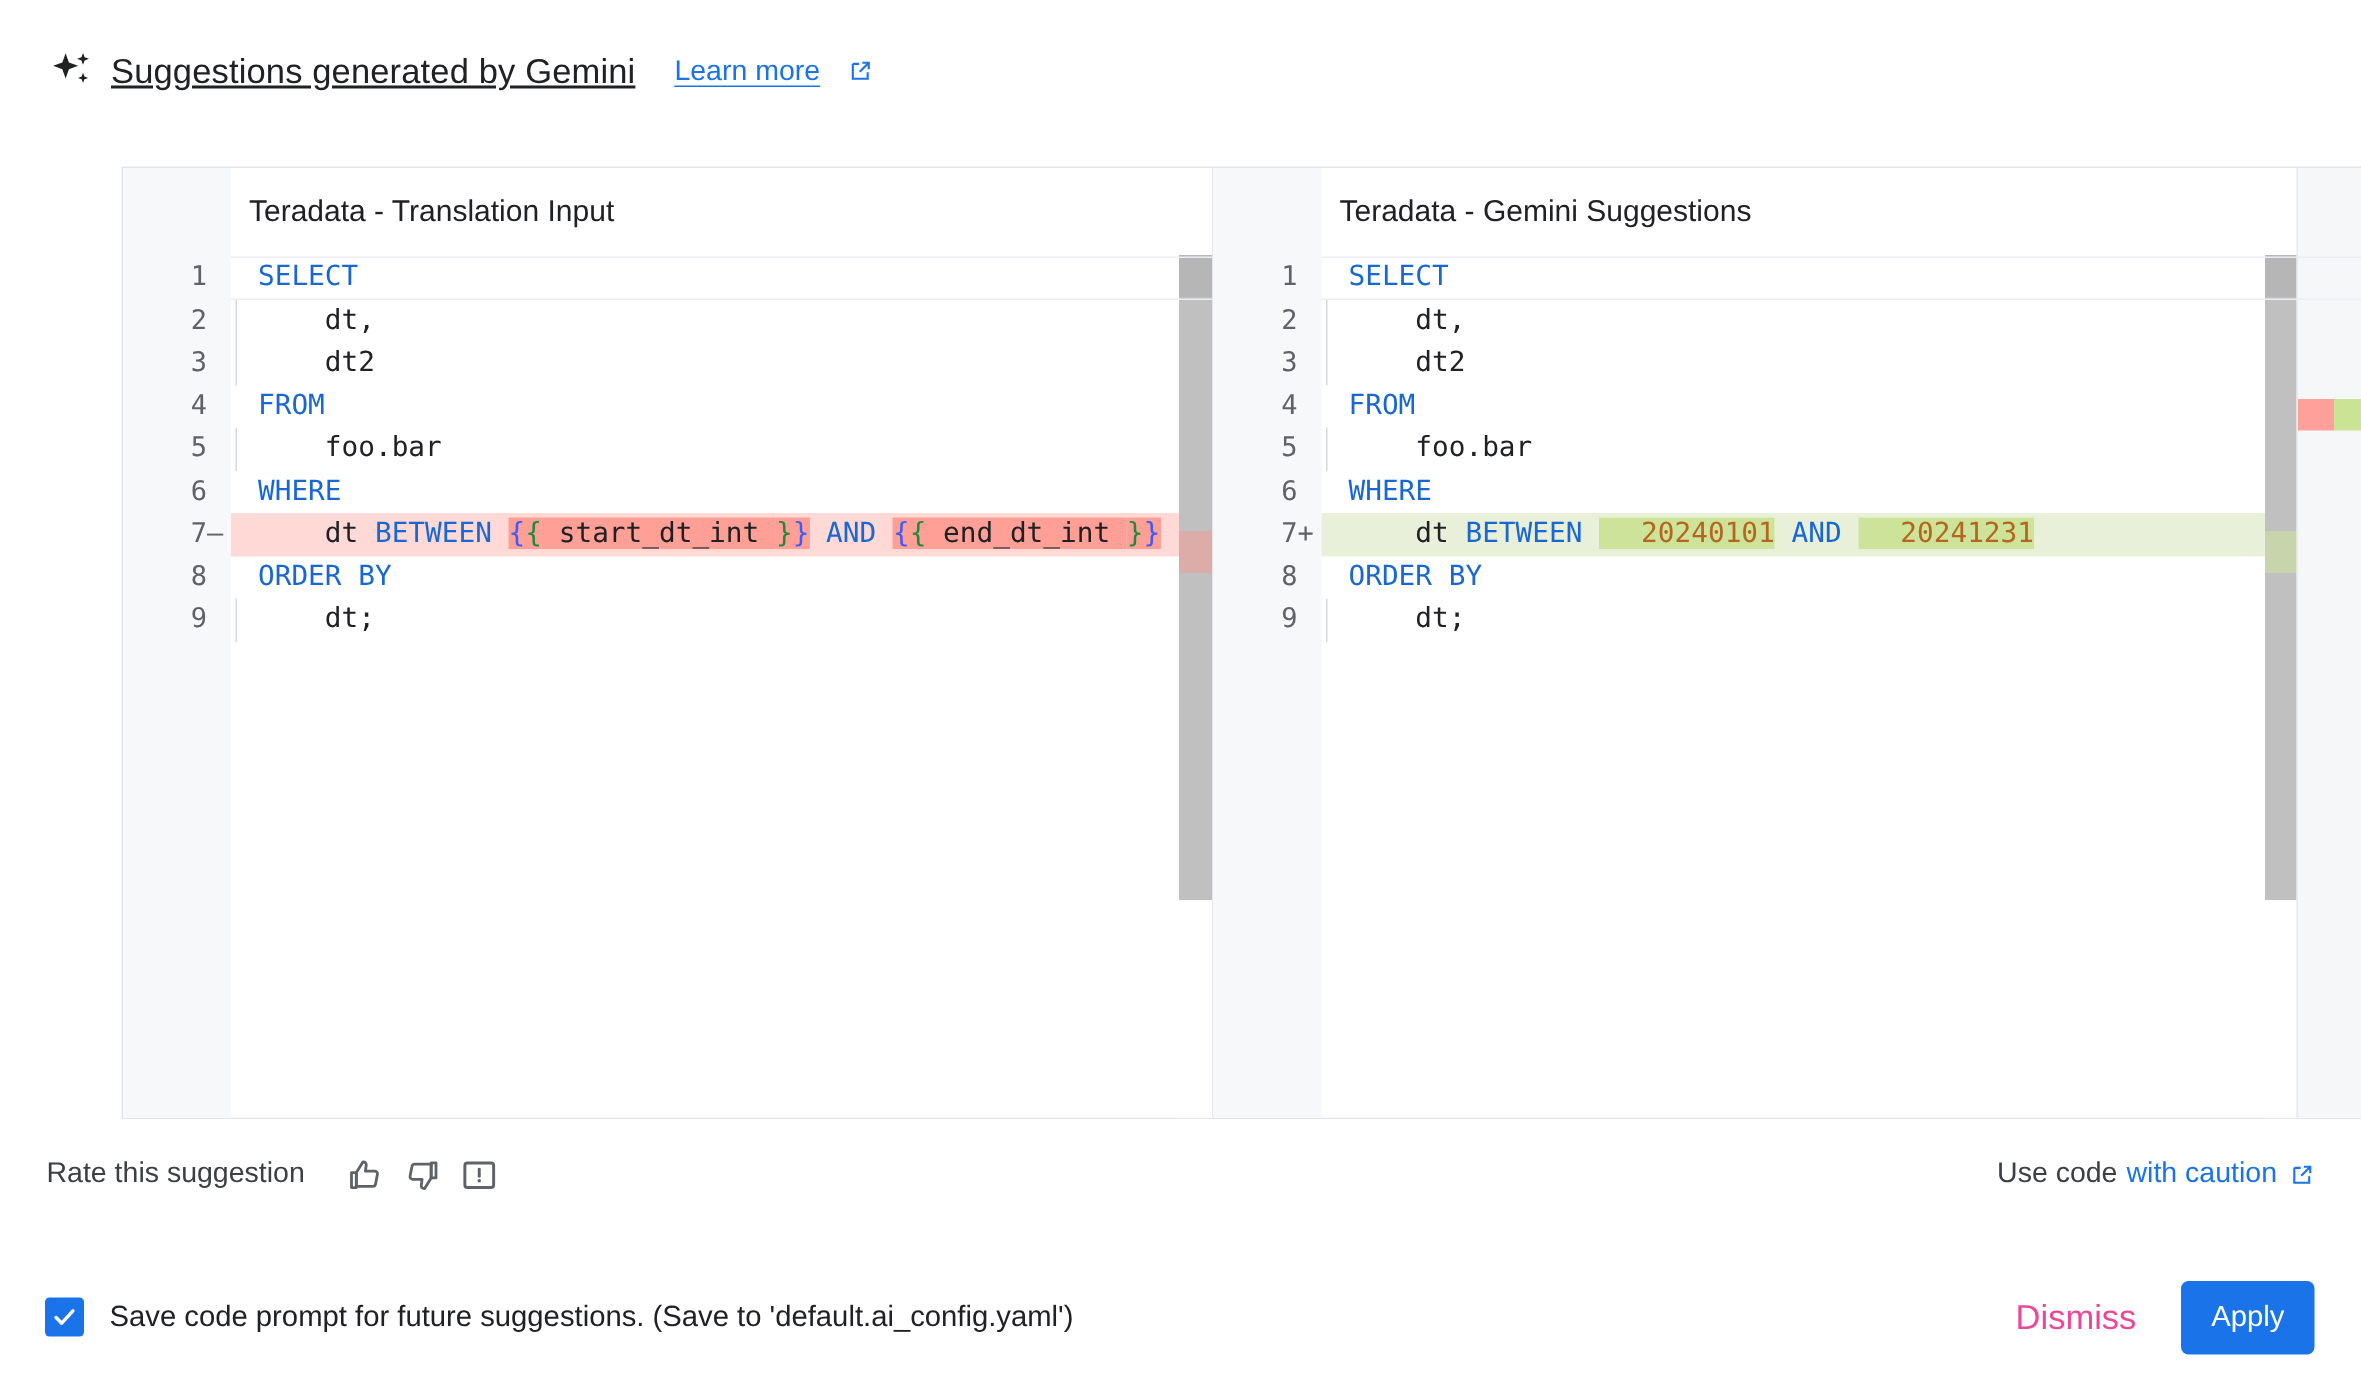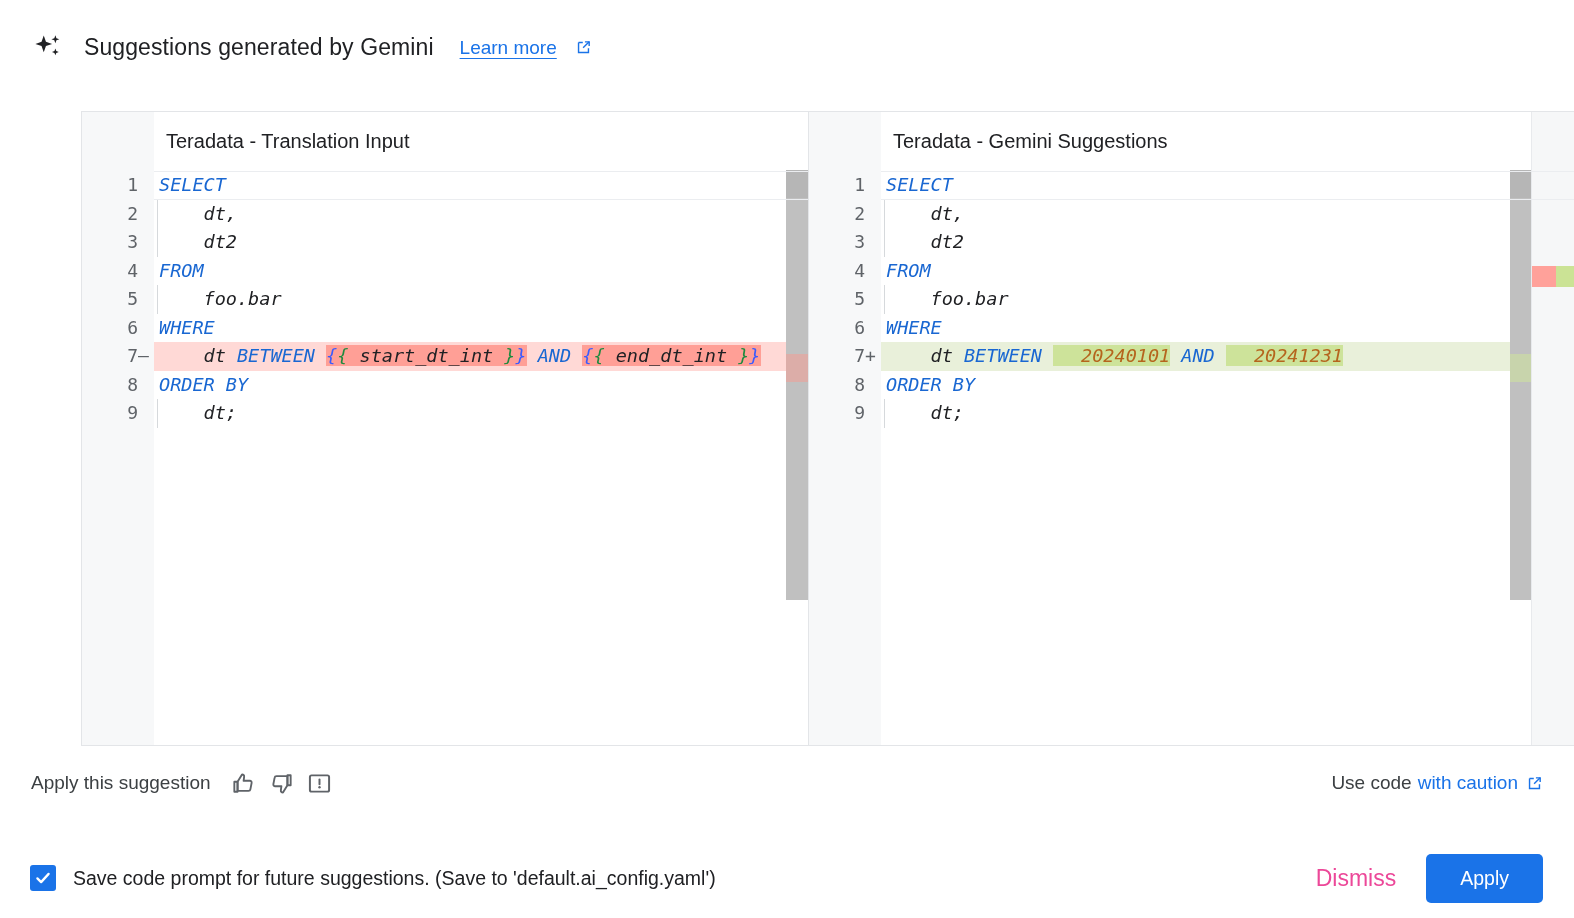--- a/index.html
+++ b/index.html
@@ -13,24 +13,25 @@
   }
   
   #header{
     position:absolute;left:0;top:0;width:1574px;height:95px;
     display:flex;align-items:center;
   }
   #sparkle-icon{
     margin-left:31px;width:34px;height:34px;display:block;
   }
   #header-title{
-    margin-left:19px;
+    margin-left:9px;
     font-size:23px;
     color:#202124;
     letter-spacing:.1px;
+    text-decoration:underline;
   }
   #learn-more{
     margin-left:26px;
     display:flex;align-items:center;gap:18px;
     color:#1a73e8;
     font-size:19px;
     text-decoration:underline;
     text-underline-offset:4px;
     cursor:pointer;
   }
@@ -75,23 +76,22 @@
     color:#5f6368;
     font-family:"DejaVu Sans Mono","Liberation Mono",monospace;
     font-size:18px;
   }
   .sign{
     position:absolute;left:56px;top:0;width:16px;text-align:left;
     color:#5f6368;font-size:18px;
     font-family:"DejaVu Sans Mono","Liberation Mono",monospace;
   }
   .content{
-    position:absolute;left:76px;top:0;right:0;height:27px;
+    position:absolute;left:89px;top:0;right:0;height:27px;
     padding-left:1px;
-    font-style:italic;
   }
   .linebg{position:absolute;left:72px;top:0;right:0;height:28.5px;}
   .linebg.del{background:#ffd9d6;}
   .linebg.add{background:#e9f0da;}
   .txt{position:relative;z-index:2;}
   .indent-guide{
     position:absolute;left:75px;top:0;width:1px;height:28.5px;
     background:#d6d9dc;z-index:1;
   }
   .curline{
@@ -166,21 +166,21 @@
     margin-left:17px;font-size:19.5px;color:#202124;white-space:nowrap;
   }
   #footer-spacer{flex:1;}
   #dismiss-button{
     font-size:23px;color:#ec4899;background:transparent;border:none;
     padding:10px 16px;cursor:pointer;font-family:"Liberation Sans",sans-serif;
     margin-right:14px;
   }
   #apply-button{
     font-size:19.5px;color:#ffffff;background:#1a73e8;border:none;border-radius:5px;
-    padding:13px 34px;cursor:pointer;margin-right:31px;
+    padding:13px 20px;cursor:pointer;margin-right:31px;
     font-family:"Liberation Sans",sans-serif;
   }
 </style>
 </head>
 <body>
 
 <div id="header">
   <svg id="sparkle-icon" viewBox="0 0 24 24">
     <path d="M9 3.2 L10.55 7.55 L14.9 9.1 L10.55 10.65 L9 15 L7.45 10.65 L3.1 9.1 L7.45 7.55 Z" fill="#202124"></path>
     <path d="M17.2 3.0 L17.95 5.05 L20.0 5.8 L17.95 6.55 L17.2 8.6 L16.45 6.55 L14.4 5.8 L16.45 5.05 Z" fill="#202124"></path>
@@ -242,21 +242,21 @@
       </div>
     </div>
     <div id="ruler">
       <div class="mk-del" style="top:154px;"></div>
       <div class="mk-add" style="top:154px;"></div>
     </div>
   </div>
 </div>
 
 <div id="rate-bar">
-  <div id="rate-label">Apply this suggestion</div>
+  <div id="rate-label">Rate this suggestion</div>
 
   <div class="rate-ico" id="thumb-up">
     <svg width="25" height="25" viewBox="0 0 24 24" fill="none" stroke="#5f6368" stroke-width="1.8" stroke-linejoin="round">
       <path d="M3.2 10.3 h3.1 v9.6 H3.2 z"></path>
       <path d="M6.3 10.3 L10.6 3.4 c1.5 0 2.2 .9 2 2.3 L12.1 9.4 h6.0 c1.1 0 1.9 .9 1.7 2.0 l-1.2 6.2 c-.15 .9 -.9 1.5 -1.8 1.5 H6.3 z"></path>
     </svg>
   </div>
 
   <div class="rate-ico" id="thumb-down">
     <svg width="25" height="25" viewBox="0 0 24 24" fill="none" stroke="#5f6368" stroke-width="1.8" stroke-linejoin="round">

